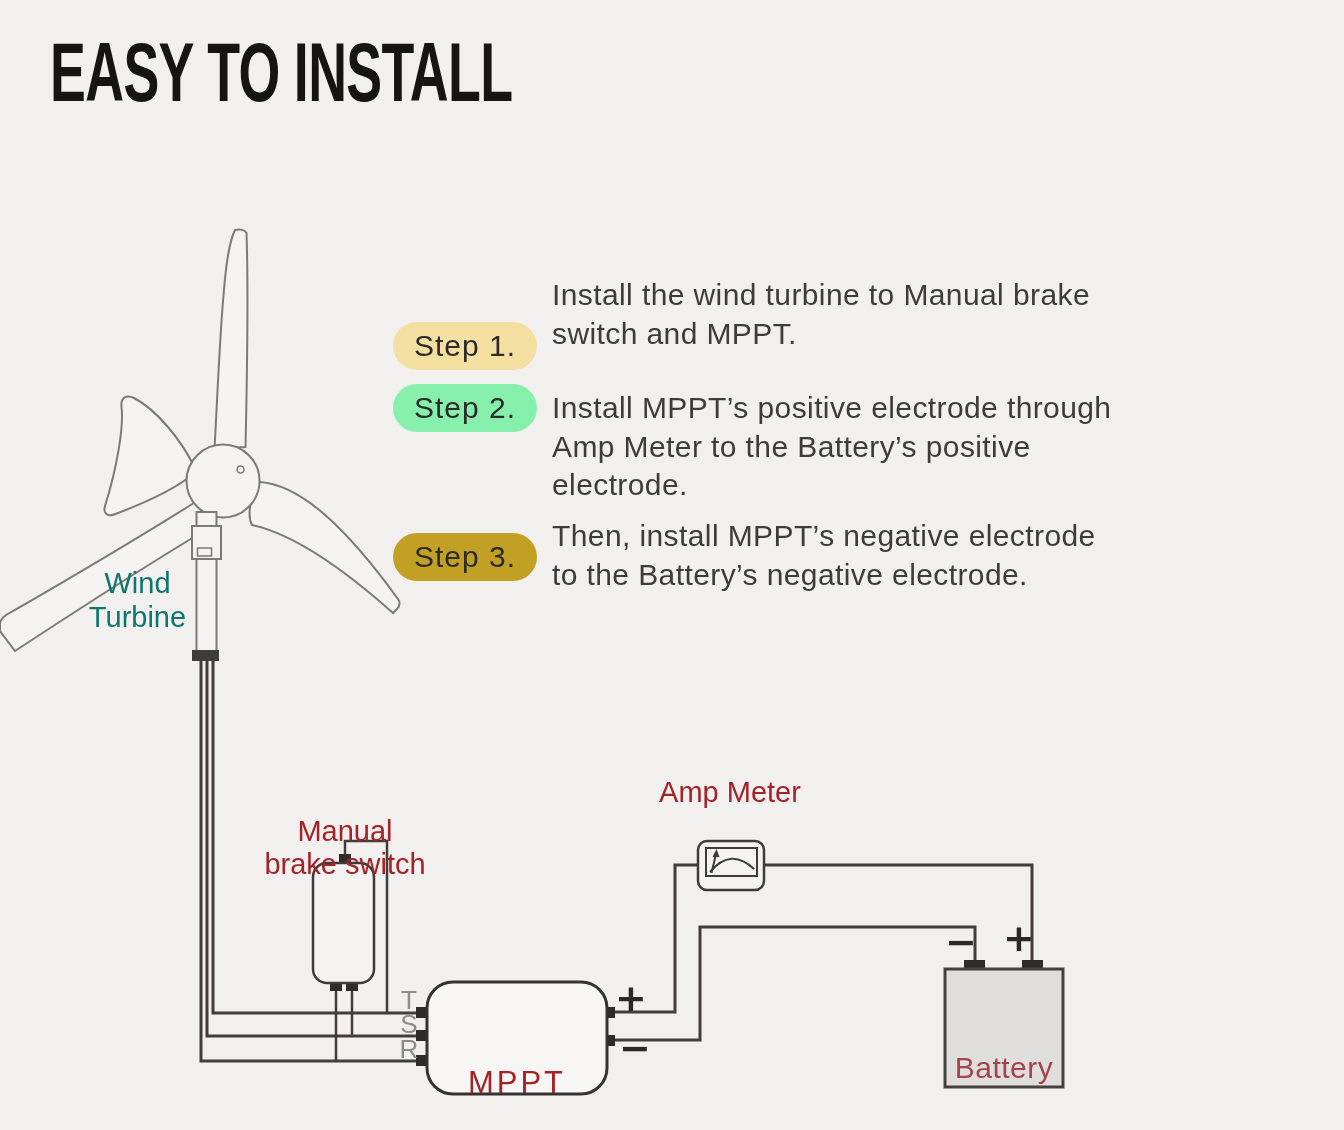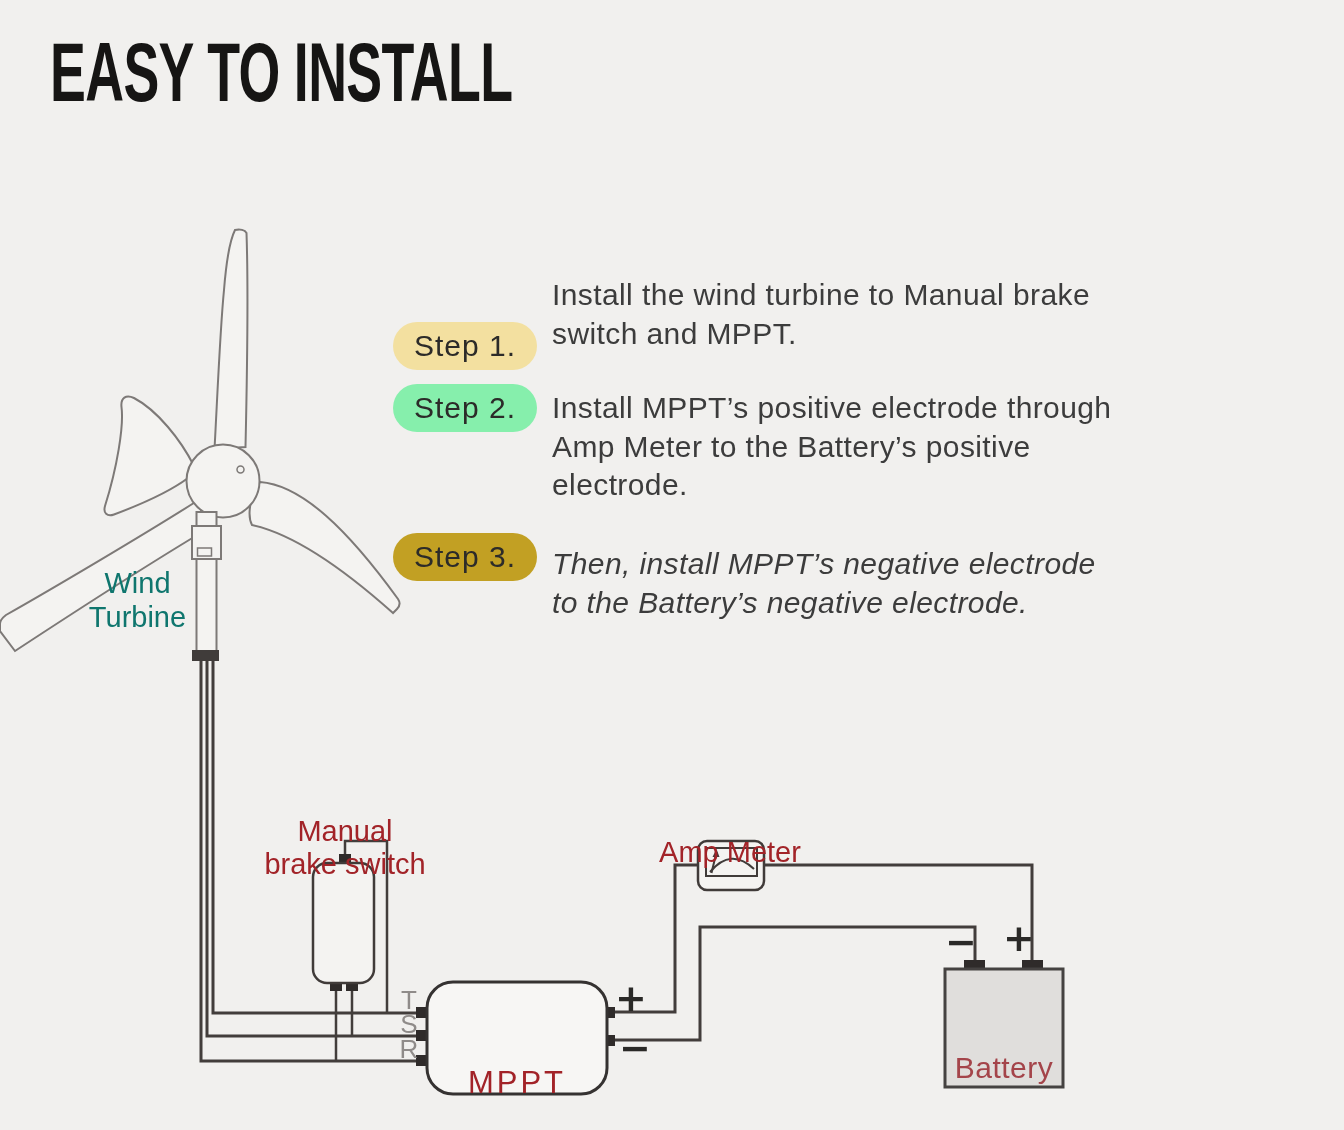--- a/index.html
+++ b/index.html
@@ -18,28 +18,28 @@
     position:absolute; left:393px; width:144px; height:48px;
     border-radius:24px; display:flex; align-items:center; justify-content:center;
     font-size:30px; font-weight:500; color:#2c2b29; letter-spacing:1px;
   }
   .badge-1{top:274px;} .badge-2{top:384px;} .badge-3{top:533px;}
   .step-text{
     position:absolute; left:552px; width:680px;
     font-size:30px; line-height:38.5px; color:#3c3c3c;
     letter-spacing:.4px; white-space:pre-line;
   }
-  .text-1{top:276px;} .text-2{top:389px;} .text-3{top:545px;font-style:italic;}
+  .text-1{top:276px;} .text-2{top:389px;} .text-3{top:517px;}
   .dlabel{
     position:absolute; text-align:center; white-space:pre-line;
     font-size:29px; line-height:33px; font-weight:500;
   }
   .lbl-wind{left:55px; top:566px; width:165px; line-height:34px;}
   .lbl-brake{left:230px; top:767px; width:230px;margin-top:48px;}
-  .lbl-amp{left:630px; top:836px; width:200px;}
+  .lbl-amp{left:630px; top:776px; width:200px;}
   .lbl-mppt{left:427px; top:1021px; width:180px; font-size:31px; letter-spacing:3px;margin-top:45px;}
   .lbl-battery{left:945px; top:1019px; width:118px; font-size:30px; letter-spacing:.5px;}
   .tsr{
     position:absolute; left:396px; width:26px; text-align:center;
     font-size:26px; line-height:26px; font-weight:500;
   }
   .lbl-t{top:987px;} .lbl-s{top:1011px;} .lbl-r{top:1036px;}
   .sign{
     position:absolute; width:42px; text-align:center;
     font-family:"DejaVu Sans", sans-serif; font-weight:700;

